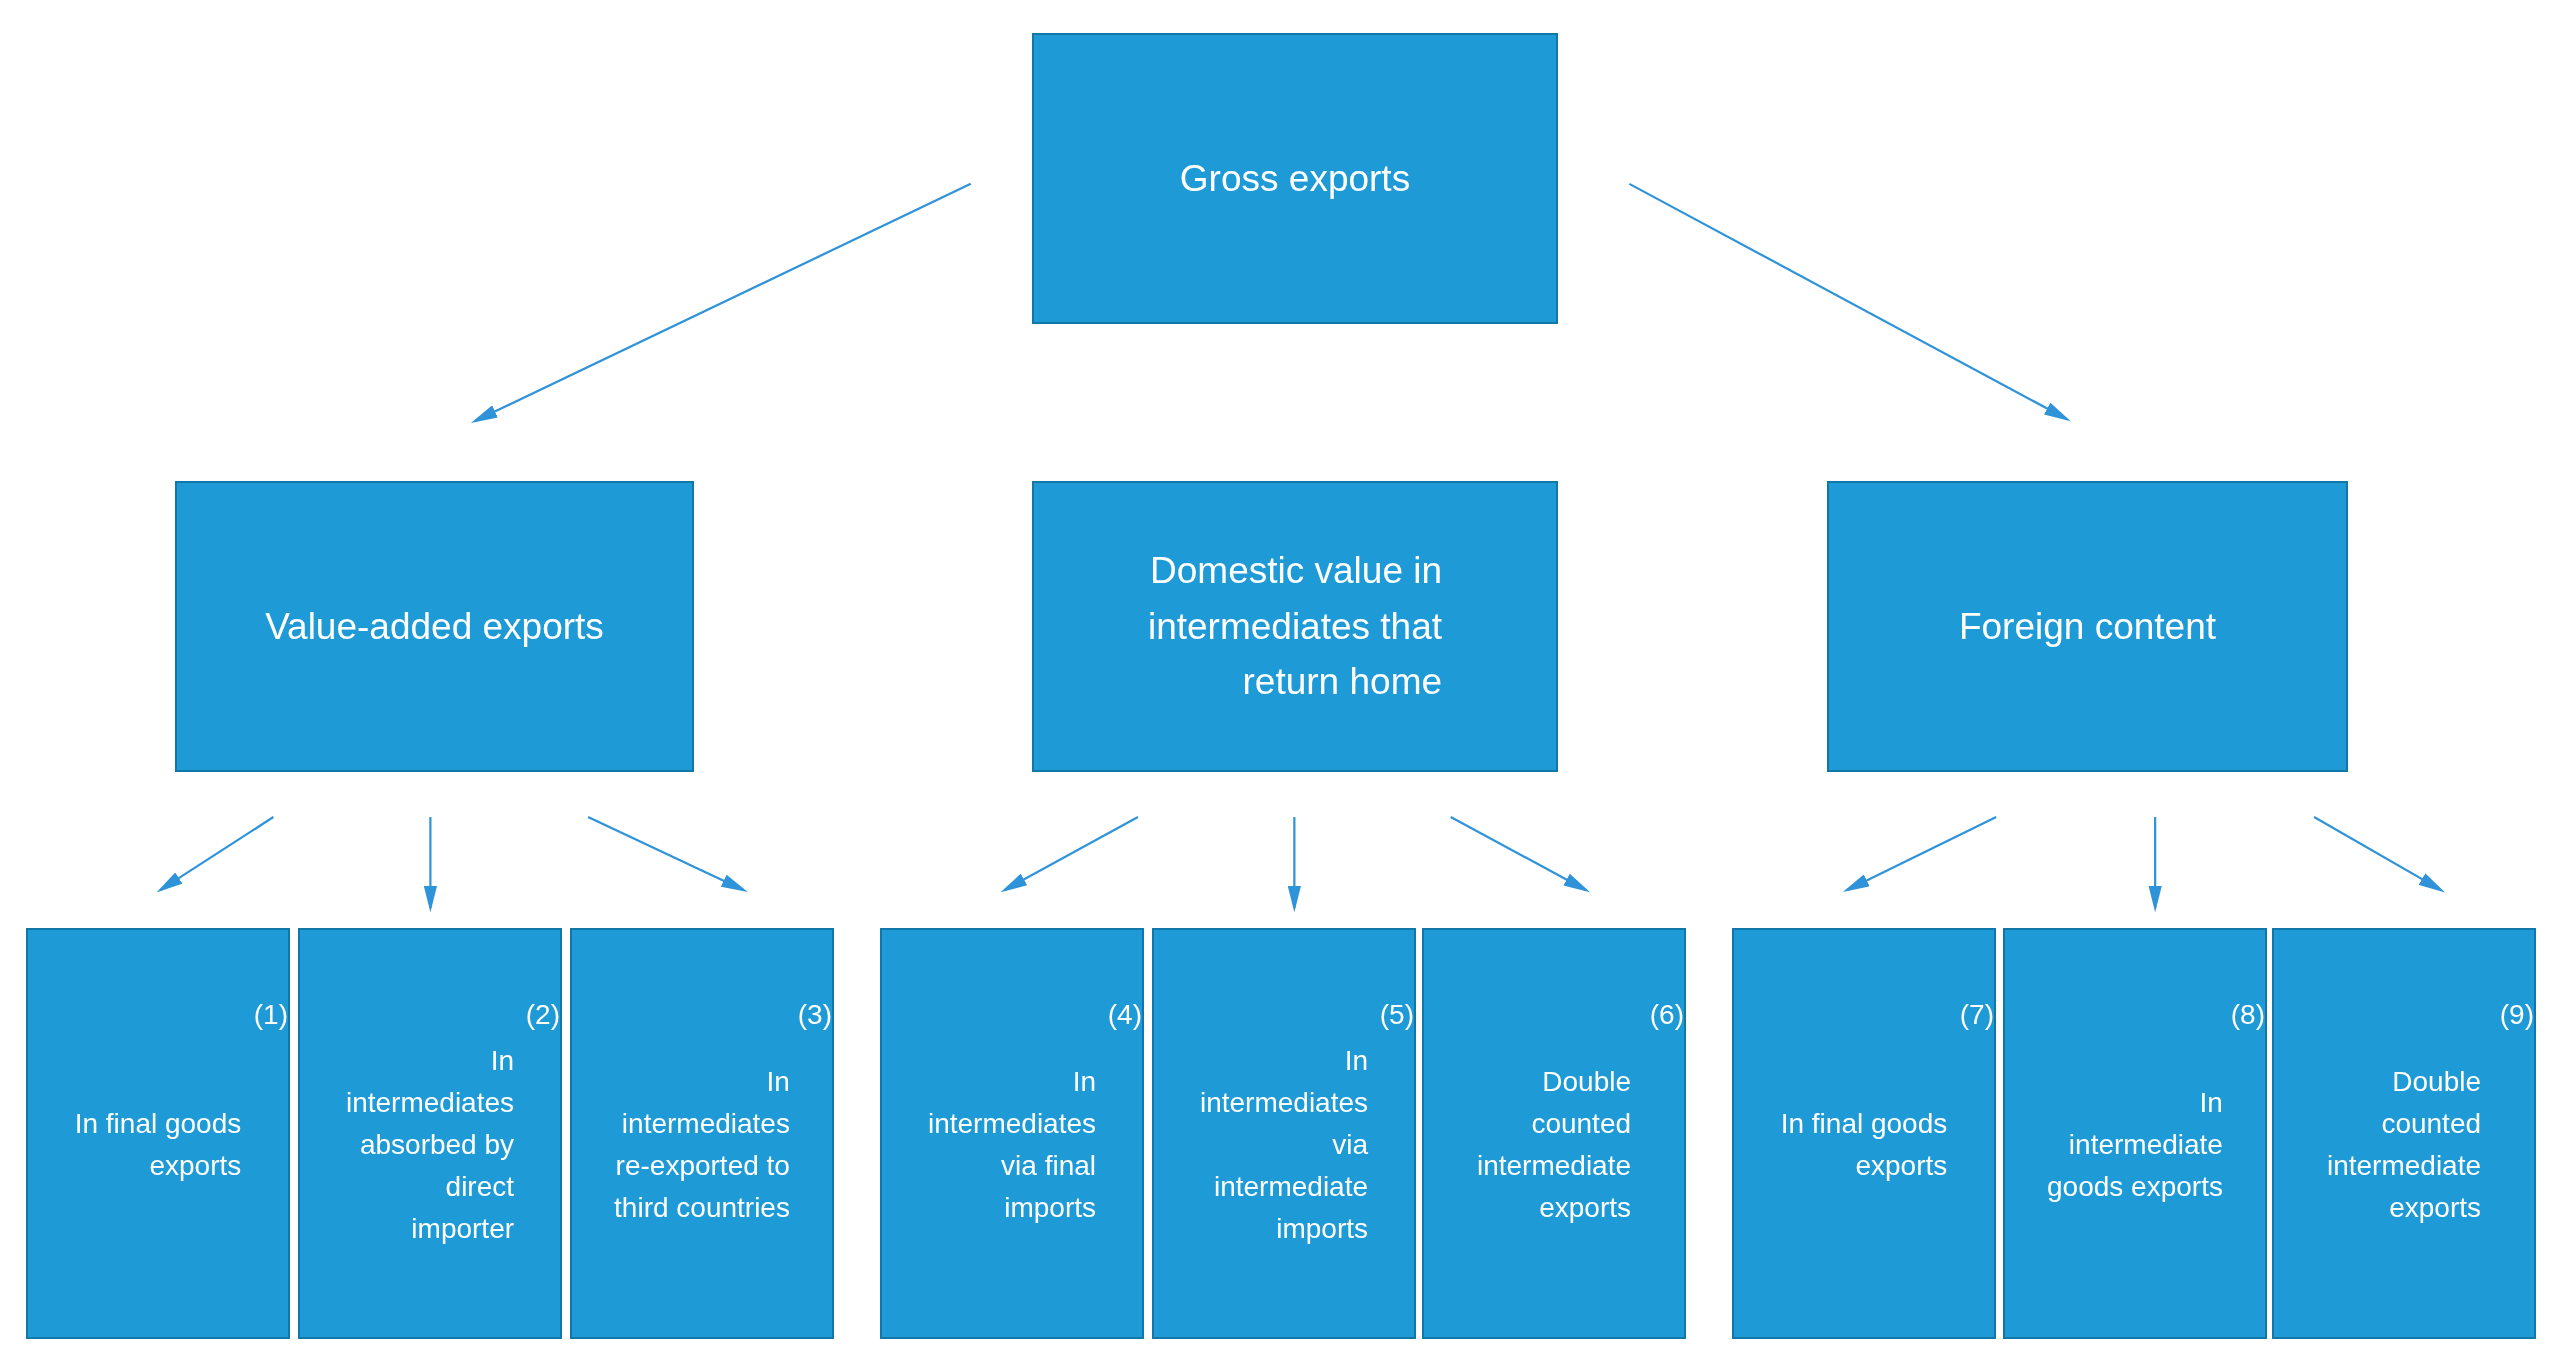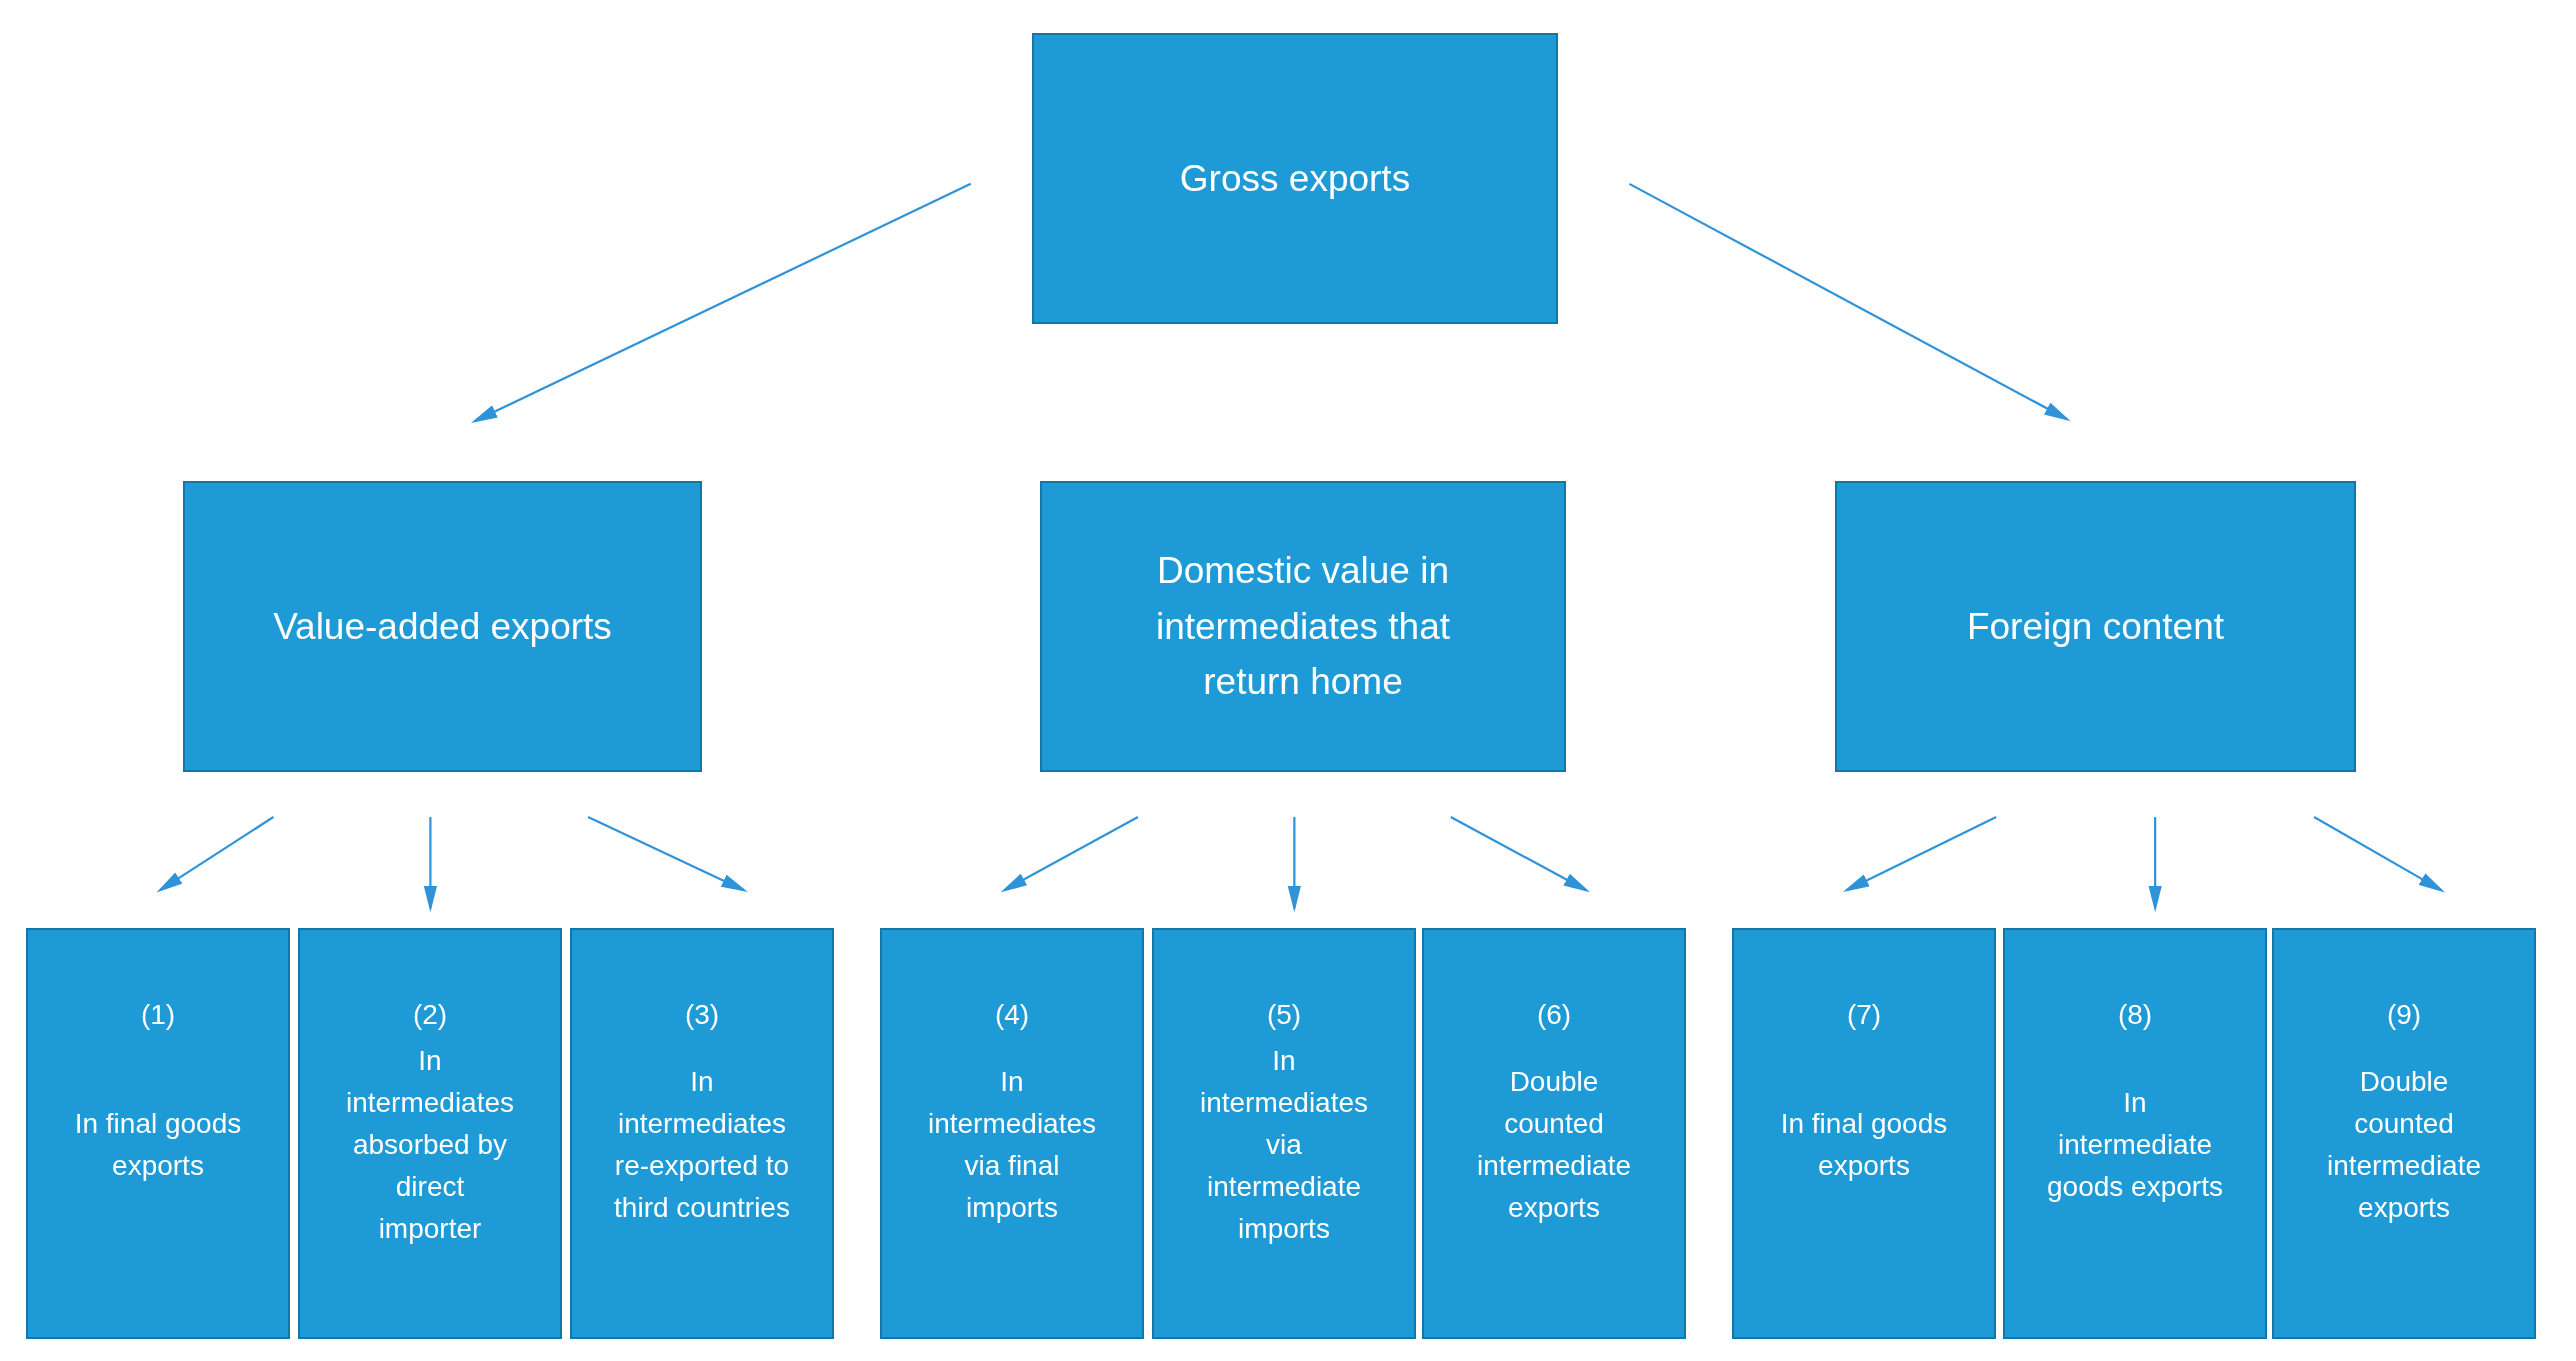--- a/index.html
+++ b/index.html
@@ -27,29 +27,29 @@
   }
   .box {
     position: absolute;
     box-sizing: border-box;
     background: var(--box-fill, #1E9AD6);
     border: 2.5px solid var(--box-border, #1177A8);
     color: var(--text, #FFFFFF);
     display: flex;
     align-items: center;
     justify-content: center;
-    text-align: center;
+    text-align: right;
   }
   .box .label {
     white-space: pre-line;
     line-height: 1.5;
   }
   .lvl1, .lvl2 { font-size: 37px; }
   .lvl1 { left: 1032px; top: 33px;  width: 526px; height: 291px; }
-  .lvl2 { top: 481px; height: 291px; margin-left: 8px; }
+  .lvl2 { top: 481px; height: 291px; }
   .lvl2.pos-a { left: 175px;  width: 519px; }
   .lvl2.pos-b { left: 1032px; width: 526px; }
   .lvl2.pos-c { left: 1827px; width: 521px; }
   .lvl3 {
     top: 928px;
     width: 264px;
     height: 411px;
     font-size: 28px;
     flex-direction: column;
     align-items: stretch;

